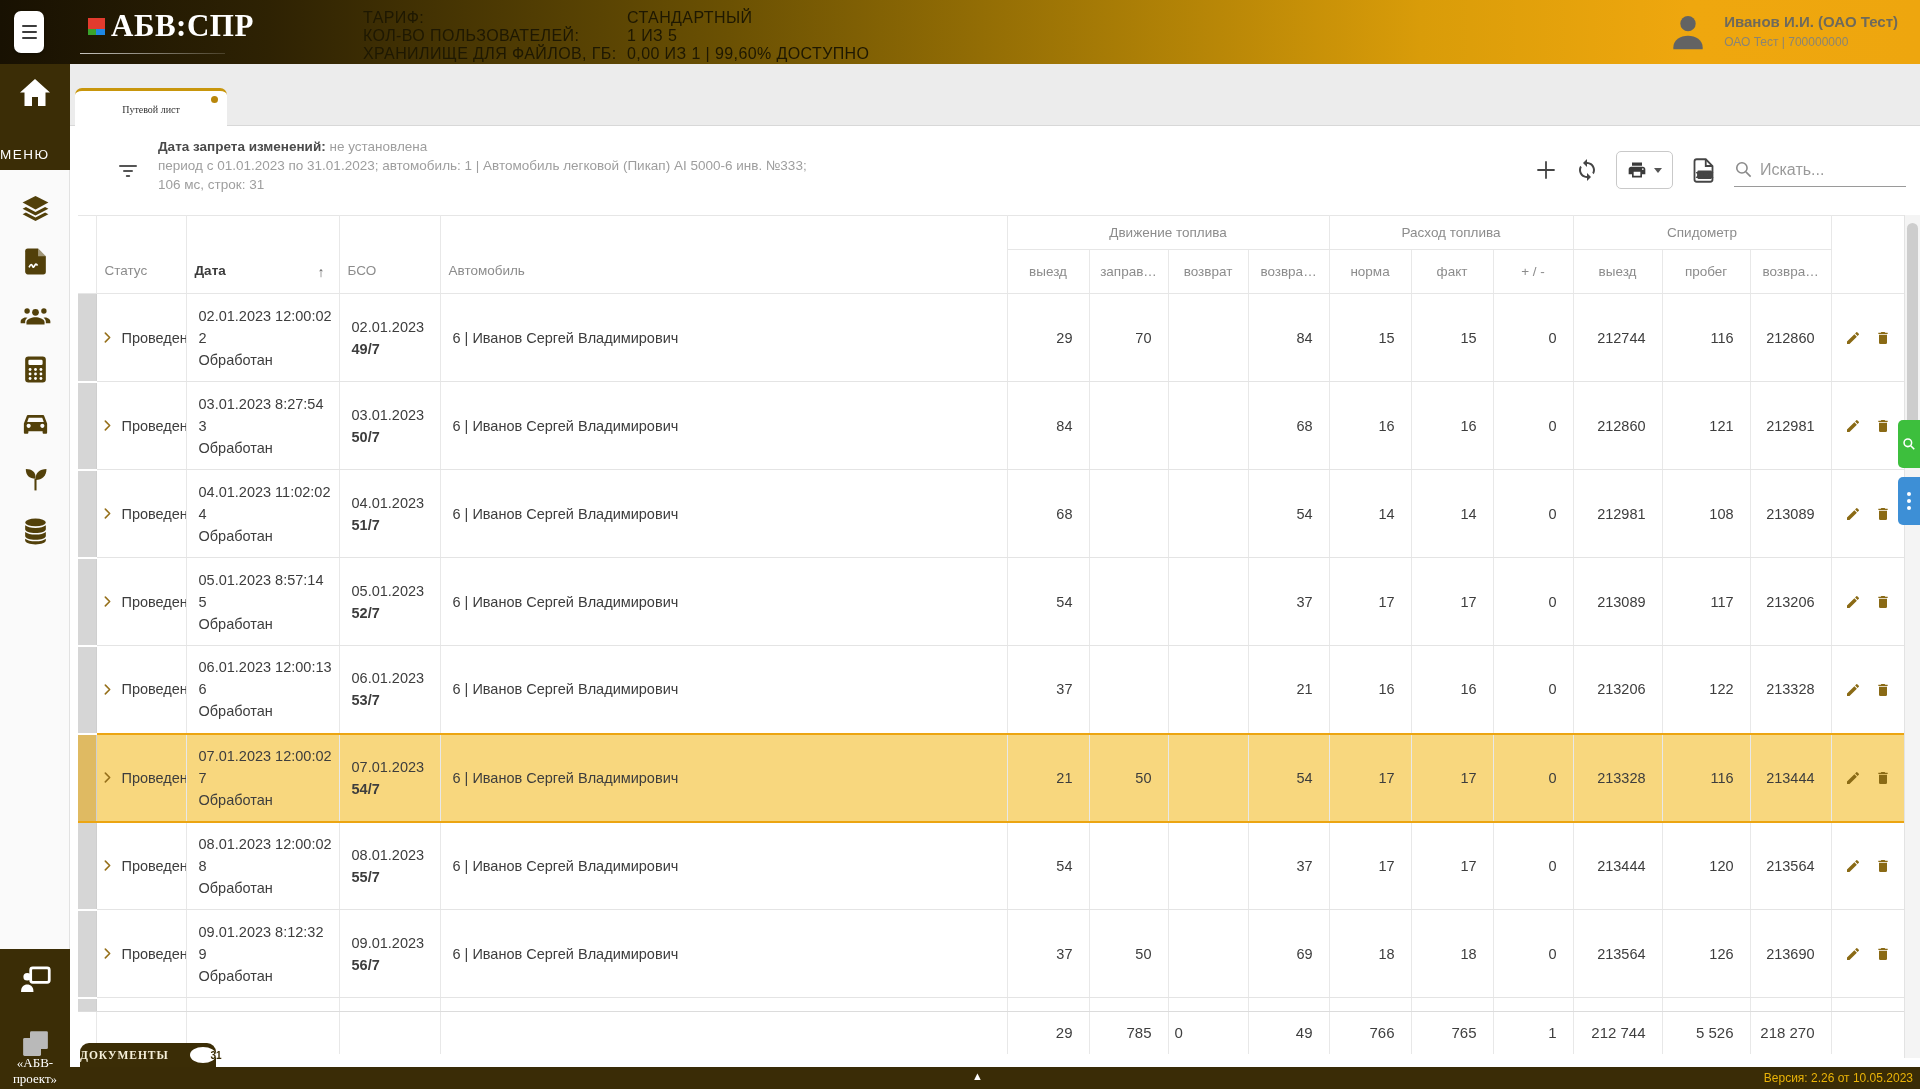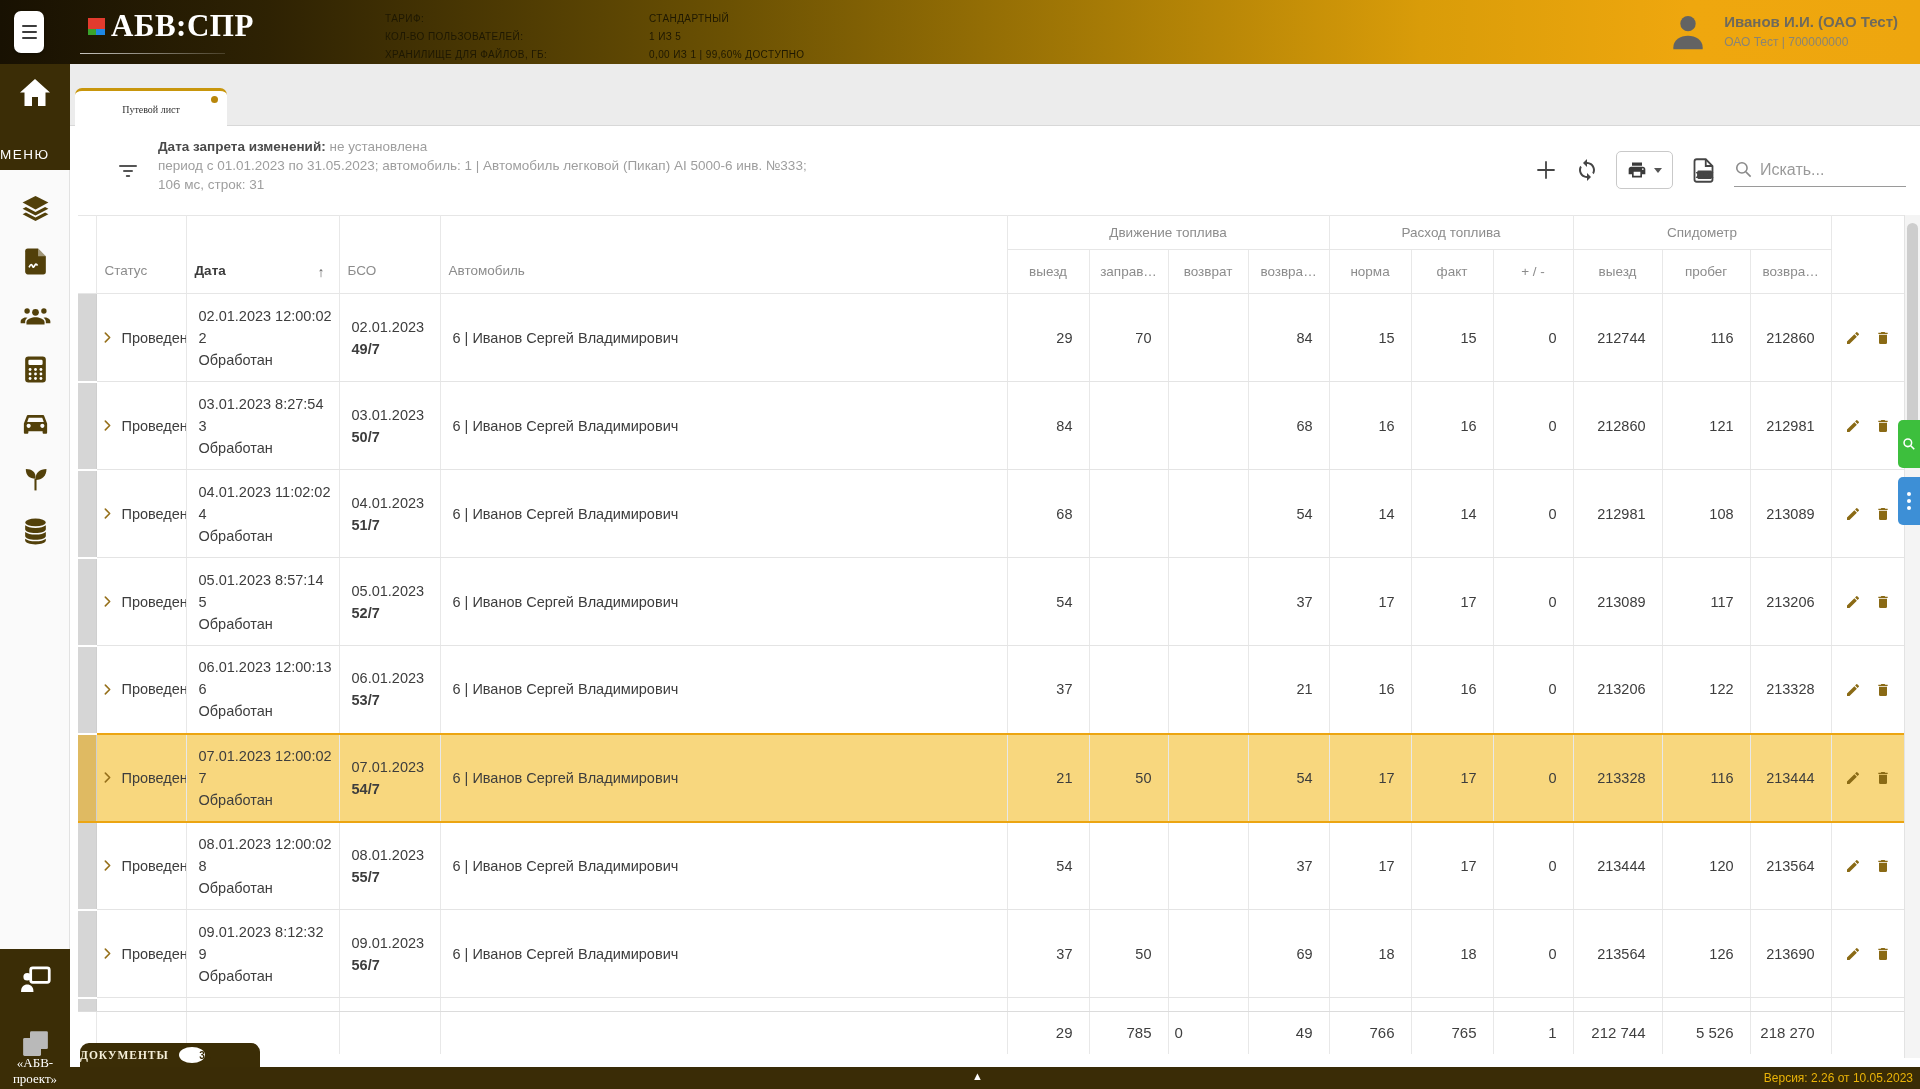--- a/index.html
+++ b/index.html
@@ -12,21 +12,21 @@
     background:linear-gradient(90deg,#181102 0%,#2e2203 14%,#6b5103 38%,#a87c06 58%,#d99c09 74%,#efa70e 88%,#eea60e 100%); z-index:10; }
   .burger { position:absolute; left:14px; top:11px; width:30px; height:42px; background:#fff; border:none; border-radius:7px; box-shadow:0 1px 3px rgba(0,0,0,.4); cursor:pointer; display:flex; flex-direction:column; justify-content:center; align-items:center; gap:4px; }
   .burger i { display:block; width:15px; height:2px; background:#3c3c3c; border-radius:1px; }
   .logo { position:absolute; left:88px; top:8px; display:flex; align-items:center; gap:6px; }
   .logo-mark { width:17px; height:17px; display:grid; grid-template-rows:11px 6px; grid-template-columns:8px 9px; }
   .logo-mark .r { grid-column:1/3; background:#e23b2e; }
   .logo-mark .g { background:#3aa32c; }
   .logo-mark .b { background:#1e88e5; }
   .logo-text { color:#fff; font-size:31px; font-weight:bold; letter-spacing:.5px; }
   .logo-underline { position:absolute; left:80px; top:53px; width:145px; height:1px; background:linear-gradient(90deg,rgba(255,255,255,.75),rgba(255,255,255,.15)); }
-  .plan { position:absolute; left:385px; top:9px; font-size:10px; letter-spacing:.4px; color:#1e1802; }
+  .plan { position:absolute; left:363px; top:9px; font-size:16px; letter-spacing:.4px; color:#1e1802; }
   .plan-row { display:flex; height:18px; align-items:center; }
   .plan-label { width:264px; }
   .userbox { position:absolute; right:22px; top:8px; display:flex; align-items:center; gap:14px; cursor:pointer; }
   .avatar { width:44px; height:46px; color:#636363; }
   .user-name { font-size:15px; color:#6e6a5c; font-weight:bold; }
   .user-org { font-size:12px; color:#8a8574; margin-top:5px; }
 
   
   .sidebar { position:absolute; left:0; top:64px; bottom:0; width:70px; background:#fafafa; border-right:1px solid #e2e2e2; z-index:12; }
   .sb-top { position:absolute; left:0; top:0; width:70px; height:106px; background:#3b2d06; }
@@ -79,21 +79,21 @@
   .c-act { text-align:center; }
   .act-ic { width:16px; height:16px; color:#8a6a15; background:none; border:none; padding:0; cursor:pointer; margin:0 5px; vertical-align:middle; }
   tr.hl td { background:#f8d77e; border-top:2px solid #eca512; border-bottom:2px solid #eca512; }
   tr.hl td.gut { background:#dfba62; border-bottom:2px solid #eca512; }
   tr.partial td { height:14px; border-bottom:1px solid #dcdcdc; background:#fff; }
   tr.partial td.gut { background:#d6d6d6; }
   tr.totals td { height:42px; background:#fff; font-size:15px; color:#3f3f3f; border-bottom:none; }
   tr.totals td.zero-left { text-align:left; padding-left:6px; }
 
   
-  .docs-tab { position:absolute; left:80px; top:1043px; width:180px; height:24px; background:#3b2d06; border-radius:9px 9px 0 0; display:flex; align-items:center; justify-content:flex-start; gap:10px; z-index:14; cursor:pointer; }
+  .docs-tab { position:absolute; left:80px; top:1043px; width:136px; height:24px; background:#3b2d06; border-radius:9px 9px 0 0; display:flex; align-items:center; justify-content:space-between; gap:10px; z-index:14; cursor:pointer; }
   .docs-label { font-family:"Liberation Serif","DejaVu Serif",serif; font-size:11.5px; font-weight:bold; letter-spacing:1px; color:#f5efd9; }
   .docs-badge { width:16px; height:16px; border-radius:50%; background:#fff; color:#3b2d06; font-size:10px; font-weight:bold; display:flex; align-items:center; justify-content:center;padding-left:26px; }
   .statusbar { position:absolute; left:0; bottom:0; width:1920px; height:22px; background:#3a2c06; z-index:11; }
   .scroll-top { position:absolute; left:972px; top:3px; color:#fff; font-size:11px; cursor:pointer; }
   .version { position:absolute; right:7px; top:4px; font-size:12px; color:#eab308; }
 
   
   .vscroll { position:absolute; right:0; top:215px; width:16px; height:843px; background:#f4f4f4; border-left:1px solid #e3e3e3; z-index:4; }
   .vthumb { position:absolute; left:2px; top:8px; width:11px; height:205px; background:#cdcdcd; border-radius:6px; cursor:pointer; }
   .fab { position:absolute; right:0; width:22px; height:48px; border-radius:5px 0 0 5px; z-index:15; display:flex; align-items:center; justify-content:center; cursor:pointer; border:none; }
@@ -228,21 +228,21 @@
   </div>
 
   <div class="toolbar">
     <svg class="filter-ic" viewBox="0 0 24 24" stroke="currentColor" stroke-width="2" fill="none" stroke-linecap="round">
         <path d="M4 7h16"></path>
         <path d="M8 12h8"></path>
         <path d="M10.8 17h2.4"></path>
       </svg>
     <div class="info">
       <div><b>Дата запрета изменений:</b> <span>не установлена</span></div>
-      <div>период с 01.01.2023 по 31.05.2023; автомобиль: 1 | Автомобиль легковой (Пикап) AI 5000-6 инв. №333;</div>
+      <div>период с 01.01.2023 по 31.01.2023; автомобиль: 1 | Автомобиль легковой (Пикап) AI 5000-6 инв. №333;</div>
       <div>106 мс, строк: 31</div>
     </div>
     <div class="tools">
       <button class="ic-btn"><svg viewBox="0 0 24 24" stroke="currentColor" stroke-width="1.8" fill="none" stroke-linecap="round">
             <path d="M12 4v16M4 12h16"></path>
           </svg></button>
       <button class="ic-btn"><svg viewBox="0 0 24 24" fill="currentColor">
             <path d="M12 4V1L8 5l4 4V6c3.31 0 6 2.69 6 6 0 1.01-.25 1.97-.7 2.8l1.46 1.46A7.93 7.93 0 0 0 20 12c0-4.42-3.58-8-8-8zm0 14c-3.31 0-6-2.69-6-6 0-1.01.25-1.97.7-2.8L5.24 7.74A7.93 7.93 0 0 0 4 12c0 4.42 3.58 8 8 8v3l4-4-4-4v3z"></path>
           </svg></button>
       <button class="print-btn">

